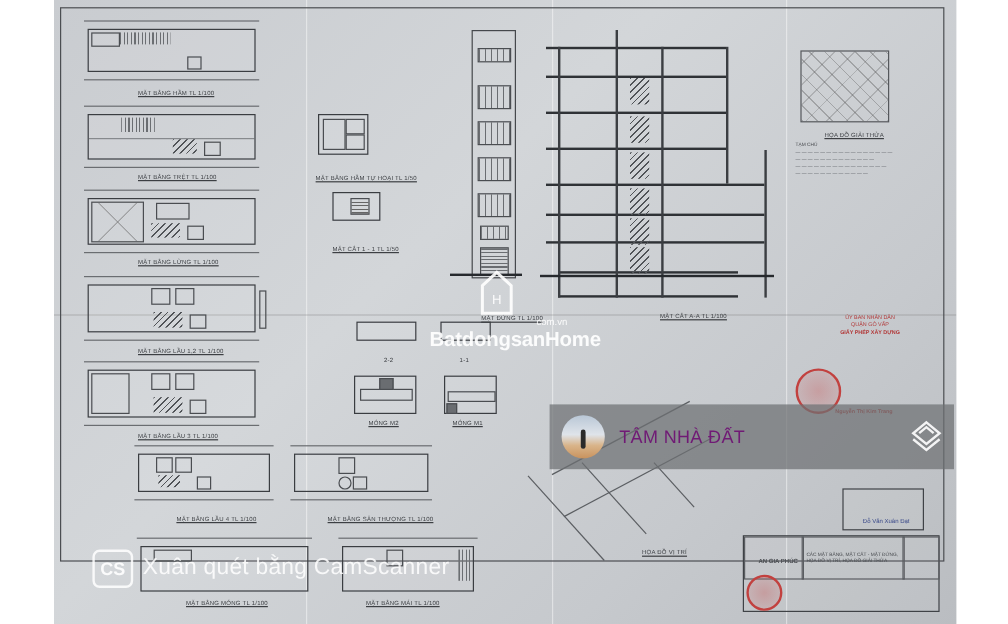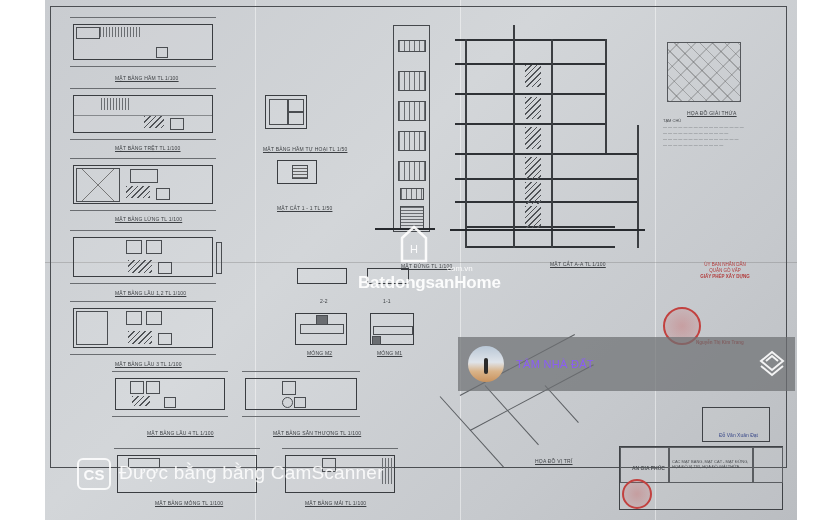--- a/index.html
+++ b/index.html
@@ -85,21 +85,21 @@
   }
   .agent-avatar {
     width: 36px; height: 36px; border-radius: 50%; margin-left: 10px;
     background: linear-gradient(180deg, #b9c7d6 0%, #dfe4ea 45%, #d9b48a 70%, #c9935e 100%);
     position: relative; overflow: hidden; flex: none;
   }
   .agent-avatar .person {
     position: absolute; left: 16px; top: 12px; width: 4px; height: 16px; background: #2a2a2a; border-radius: 2px;
   }
   .agent-name {
-    margin-left: 12px; font-size: 11px; color: #8b5cf6; letter-spacing: 0.3px;
+    margin-left: 12px; font-size: 15px; color: #701a75; letter-spacing: 0.3px;
   }
   .agent-icon { position: absolute; right: 8px; top: 12px; width: 30px; height: 30px; }
   .cs-badge {
     position: absolute; left: 77px; top: 458px; width: 34px; height: 32px; border-radius: 6px;
     border: 2px solid rgba(255,255,255,0.85); box-sizing: border-box;
     color: rgba(255,255,255,0.9); font-size: 15px; font-weight: bold;
     display: flex; align-items: center; justify-content: center;
   }
   .cs-text {
     position: absolute; left: 119px; top: 462px; font-size: 19px; color: rgba(255,255,255,0.85);
@@ -320,13 +320,13 @@
   </div>
   <div class="agent-name">TÂM NHÀ ĐẤT</div>
   <svg class="agent-icon" viewBox="0 0 30 30">
     <path d="M15 3 L26 12 L15 21 L4 12 Z" fill="none" stroke="rgba(255,255,255,0.9)" stroke-width="2"></path>
     <path d="M4 17 L15 26 L26 17" fill="none" stroke="rgba(255,255,255,0.9)" stroke-width="2"></path>
     <path d="M9 12 L15 7 L21 12" fill="none" stroke="rgba(255,255,255,0.9)" stroke-width="2"></path>
   </svg>
 </div>
 
 <div class="cs-badge">CS</div>
-<div class="cs-text">Được bằng bằng CamScanner</div>
+<div class="cs-text">Xuân quét bằng CamScanner</div>
 
 </body></html>

